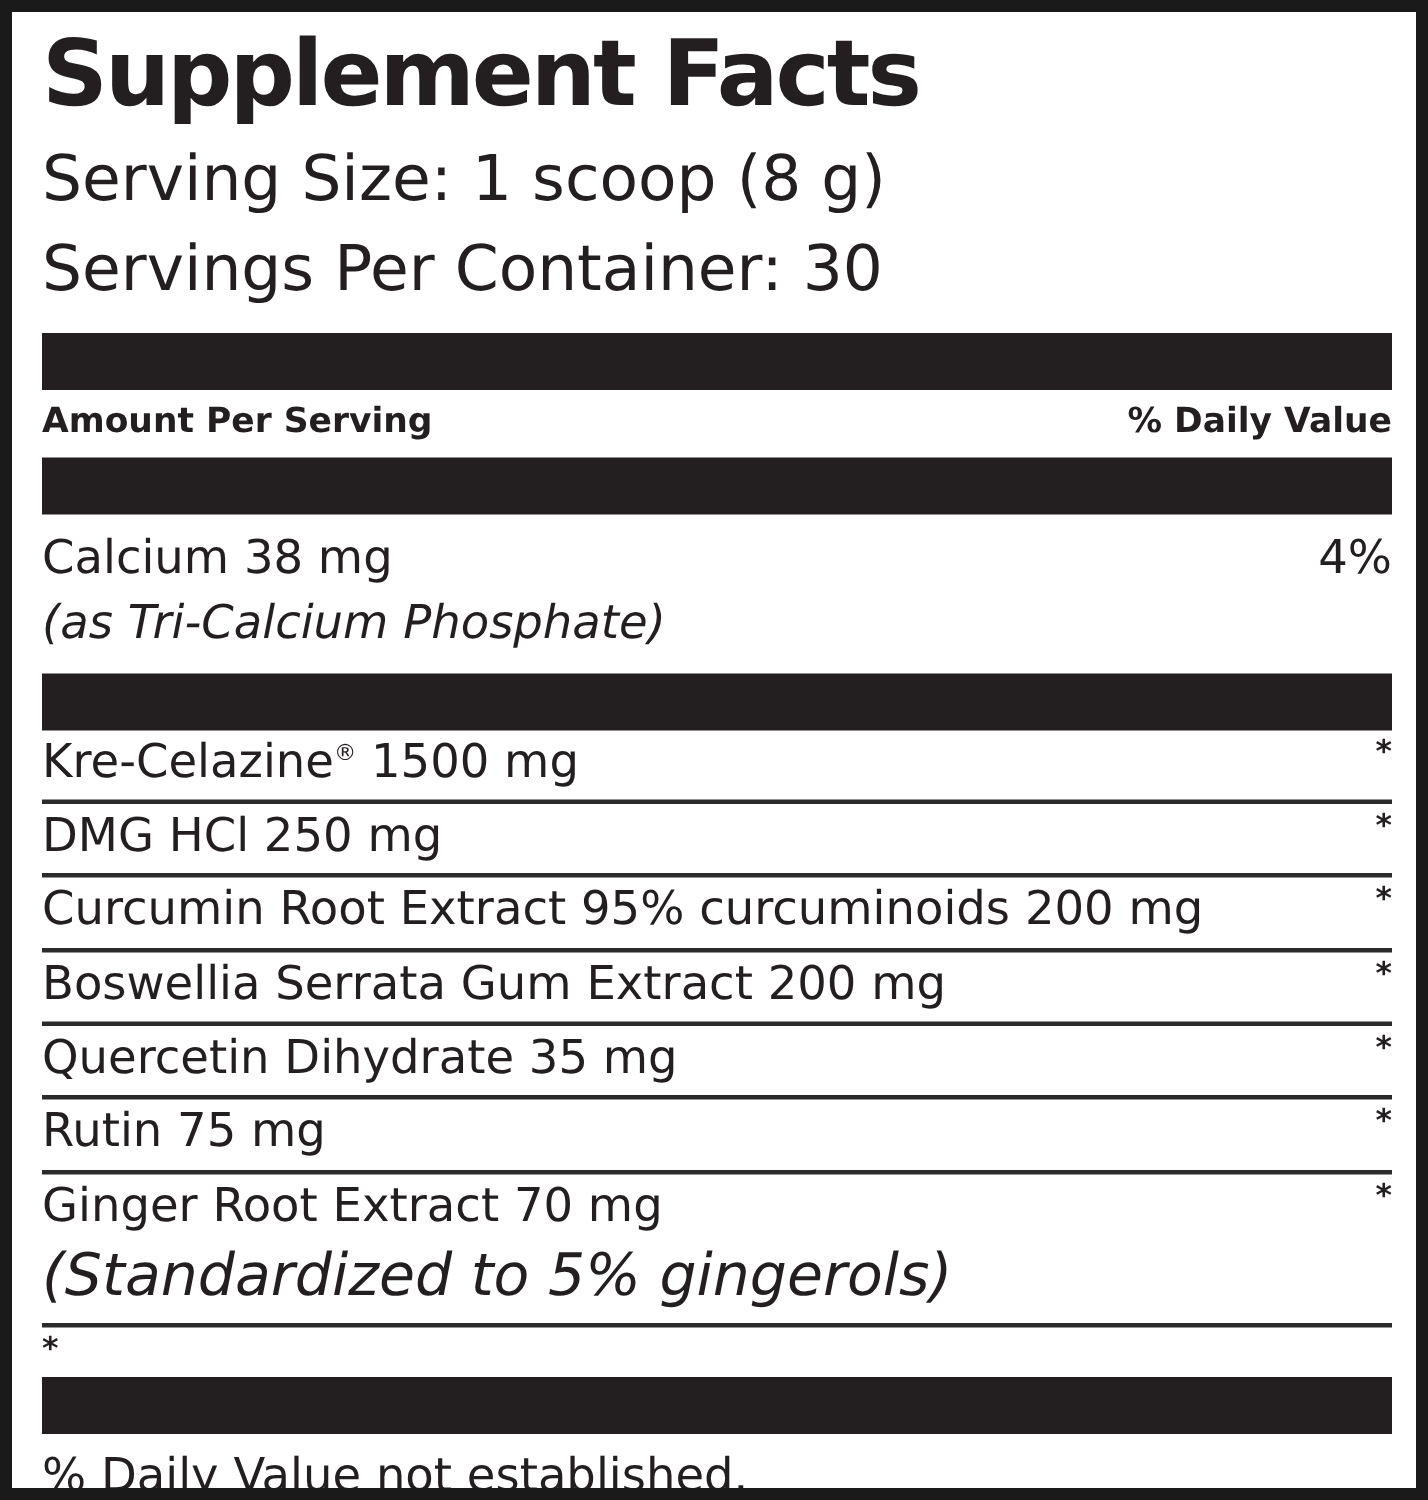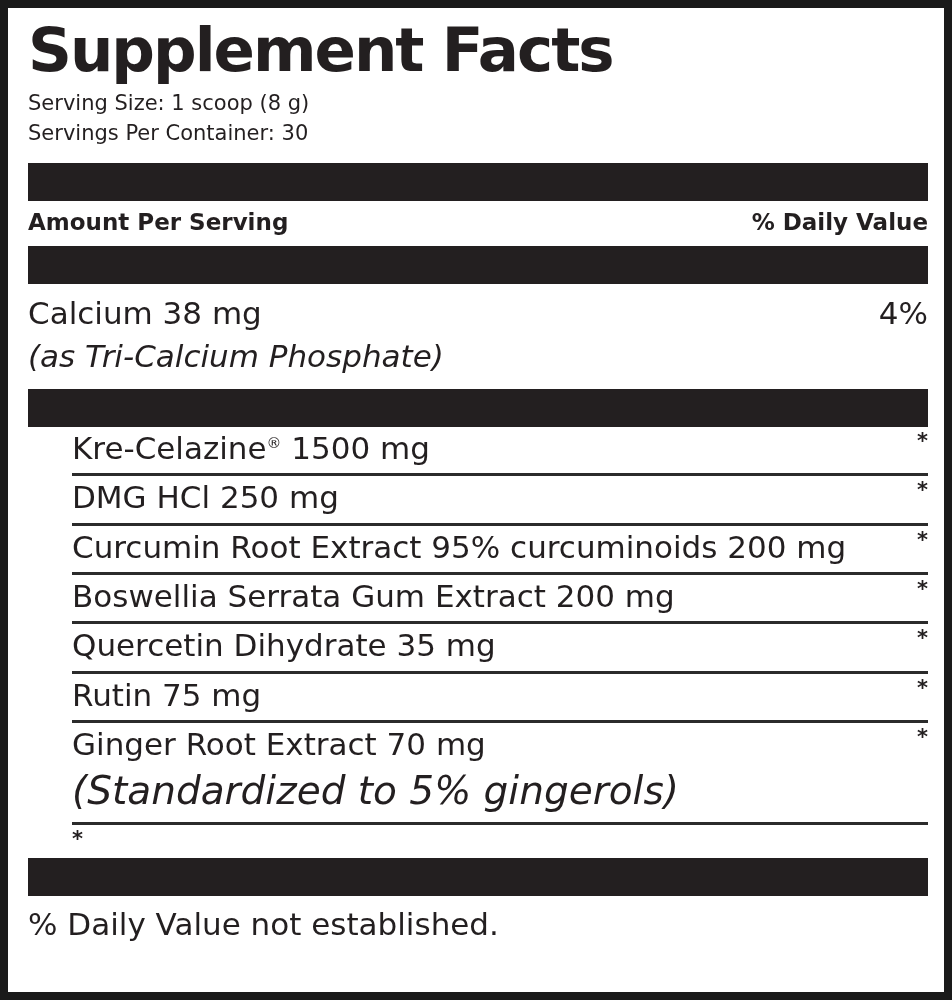--- a/index.html
+++ b/index.html
@@ -23,21 +23,21 @@
     overflow:hidden;
   }
   .title{
     font-size:61px;
     font-weight:700;
     letter-spacing:-2px;
     line-height:1.05;
     margin:2px 0 7px 0;
   }
   .serving-line{
-    font-size:21px;
+    font-size:42px;
     line-height:1.42;
   }
   .bar{
     height:38px;
     background:var(--bar);
   }
   .bar-1{ margin-top:14px; }
   .col-header{
     display:flex;
     justify-content:space-between;
@@ -56,21 +56,20 @@
     padding-top:9px;
   }
   .calcium-note{
     font-size:31px;
     font-style:italic;
     line-height:1.3;
     padding:3px 0 13px 0;
   }
   .ing-block{
     padding:1px 0 5px 0;
-    margin-left:44px;
   }
   .ing-block + .ing-block{
     border-top:3px solid var(--rule);
   }
   .ing-row{
     display:flex;
     justify-content:space-between;
     align-items:flex-start;
     font-size:31px;
     line-height:1.3;

